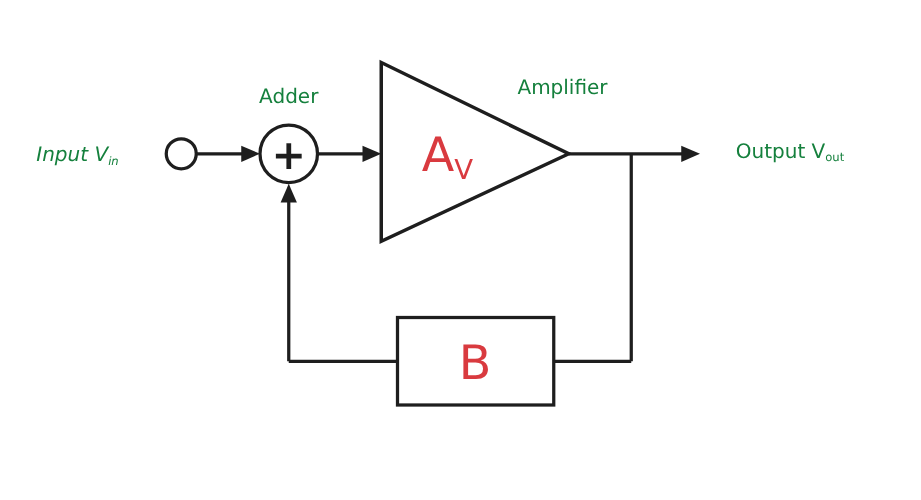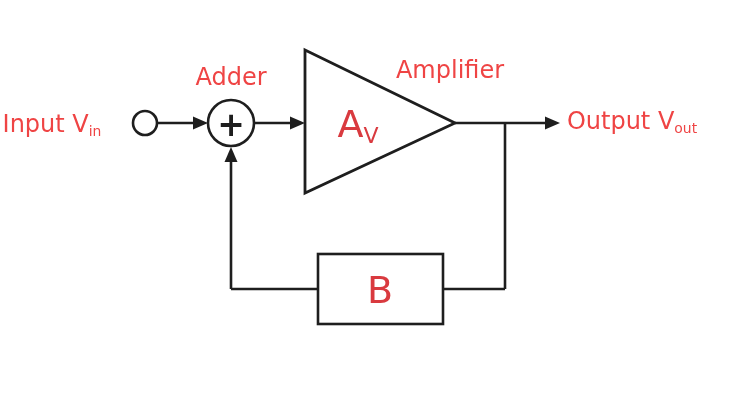--- a/index.html
+++ b/index.html
@@ -17,22 +17,22 @@
   }
   .stage svg {
     position: absolute;
     left: 0;
     top: 0;
   }
   .lbl {
     position: absolute;
     transform: translate(-50%, -50%);
     white-space: nowrap;
-    color: #ef4444;
-    font-size: 24px;
+    color: #15803d;
+    font-size: 16px;
     line-height: 1;
     letter-spacing: 0px;
   }
   .lbl sub {
     font-size: 0.58em;
     line-height: 0;
     vertical-align: baseline;
     position: relative;
     top: 0.28em;
   }
@@ -78,21 +78,21 @@
     <line x1="505" y1="289" x2="443" y2="289" stroke="#1e1e1e" stroke-width="2.6"></line>
 
     <rect x="318" y="254" width="125" height="70" fill="#ffffff" stroke="#1e1e1e" stroke-width="2.6"></rect>
 
     <line x1="318" y1="289" x2="231" y2="289" stroke="#1e1e1e" stroke-width="2.6"></line>
 
     <line x1="231" y1="289" x2="231" y2="158" stroke="#1e1e1e" stroke-width="2.6"></line>
     <polygon points="231,147 224.5,162 237.5,162" fill="#1e1e1e"></polygon>
   </svg>
 
-  <div class="lbl" style="left:52px; top:124px;"><span>Input V</span><sub>in</sub></div>
+  <div class="lbl" style="left:62px; top:124px;font-style:italic;"><span>Input V</span><sub>in</sub></div>
 
   <div class="lbl" style="left:231px; top:77px;">Adder</div>
 
   <div class="lbl plus" style="left:231px; top:124px;">+</div>
 
   <div class="lbl" style="left:450px; top:70px;">Amplifier</div>
 
   <div class="lbl red gain" style="left:358px; top:124px;"><span>A</span><sub>V</sub></div>
 
   <div class="lbl" style="left:632px; top:121px;text-align:right;"><span>Output V</span><sub>out</sub></div>

